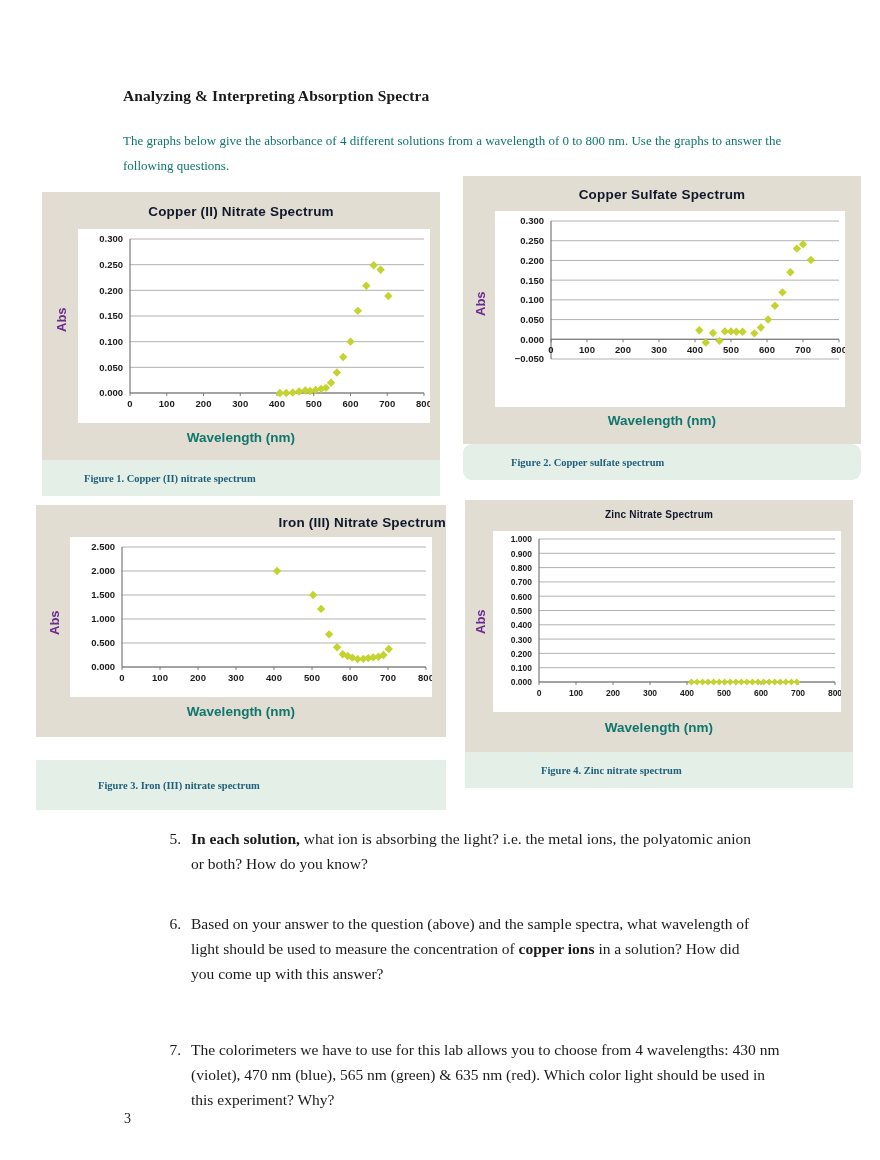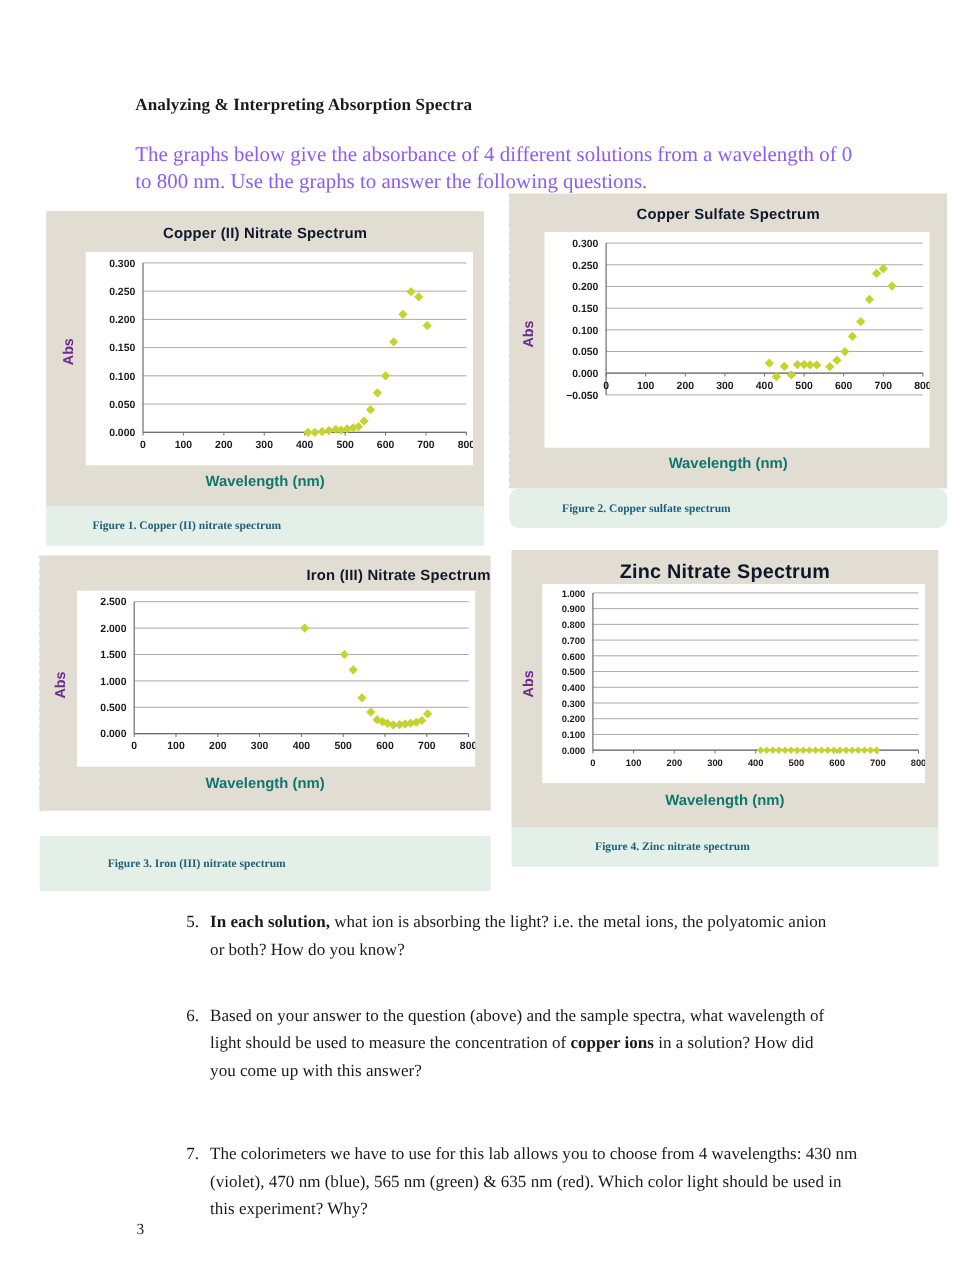--- a/index.html
+++ b/index.html
@@ -25,23 +25,23 @@
     font-weight: bold;
     font-size: 15.5px;
     letter-spacing: 0.1px;
     color: #1a1a1a;
   }
   #doc-intro {
     position: absolute;
     left: 123px;
     top: 128px;
     width: 660px;
-    font-size: 19px;
+    font-size: 13px;
     line-height: 25px;
-    color: #8b5cf6;
+    color: #0f766e;
   }
 
   
   .figure-panel {
     position: absolute;
     box-sizing: border-box;
   }
   .panel-body {
     background: #e2ddd3;
     box-sizing: border-box;
@@ -328,21 +328,21 @@
     <div class="ylabel" style="left:11px; top:130px; font-size:13px;">Abs</div>
     <div class="xlabel" style="left:0; top:199px; font-size:13.5px;">Wavelength (nm)</div>
   </div>
   <div class="panel-caption" style="width:410px; height:50px;margin-top:23px;">
     <span style="margin-left:62px;">Figure 3. Iron (III) nitrate spectrum</span>
   </div>
 </div>
 
 <div class="figure-panel" style="left:465px; top:500px; width:388px; height:288px;">
   <div class="panel-body" style="width:388px; height:252px;">
-    <div class="chart-title" style="padding-top:9px; font-size:18px;">Zinc Nitrate Spectrum</div>
+    <div class="chart-title" style="padding-top:9px; font-size:10px;">Zinc Nitrate Spectrum</div>
     <div class="plot-wrap" style="left:28px; top:31px; width:348px; height:181px;">
       <svg class="chart-svg" id="chart-svg-3" width="348" height="181">
           <line x1="46" y1="151" x2="342" y2="151" stroke="#a8a8a8" stroke-width="0.9"></line>
           <text x="39" y="154.4" text-anchor="end" font-family="&quot;Liberation Sans&quot;, sans-serif" font-size="8.5" font-weight="bold" fill="#1a1a1a">0.000</text>
           <line x1="46" y1="136.7" x2="342" y2="136.7" stroke="#a8a8a8" stroke-width="0.9"></line>
           <text x="39" y="140.1" text-anchor="end" font-family="&quot;Liberation Sans&quot;, sans-serif" font-size="8.5" font-weight="bold" fill="#1a1a1a">0.100</text>
           <line x1="46" y1="122.4" x2="342" y2="122.4" stroke="#a8a8a8" stroke-width="0.9"></line>
           <text x="39" y="125.80000000000001" text-anchor="end" font-family="&quot;Liberation Sans&quot;, sans-serif" font-size="8.5" font-weight="bold" fill="#1a1a1a">0.200</text>
           <line x1="46" y1="108.1" x2="342" y2="108.1" stroke="#a8a8a8" stroke-width="0.9"></line>
           <text x="39" y="111.5" text-anchor="end" font-family="&quot;Liberation Sans&quot;, sans-serif" font-size="8.5" font-weight="bold" fill="#1a1a1a">0.300</text>

